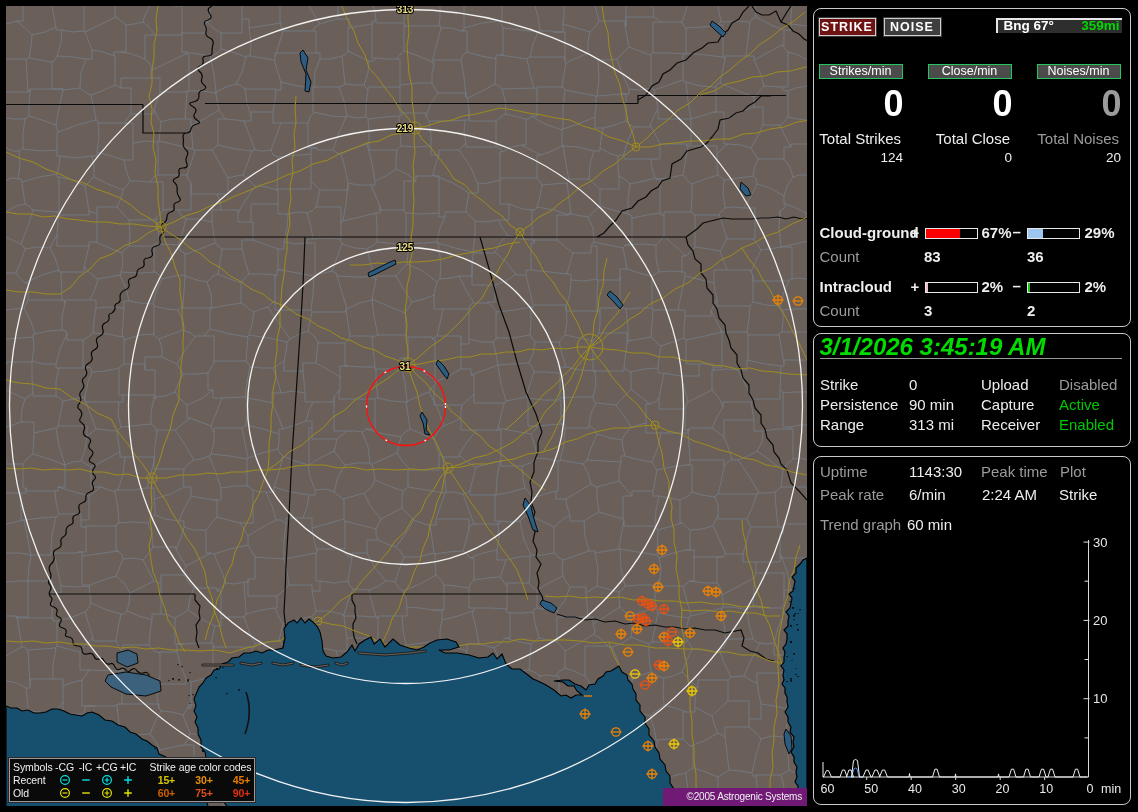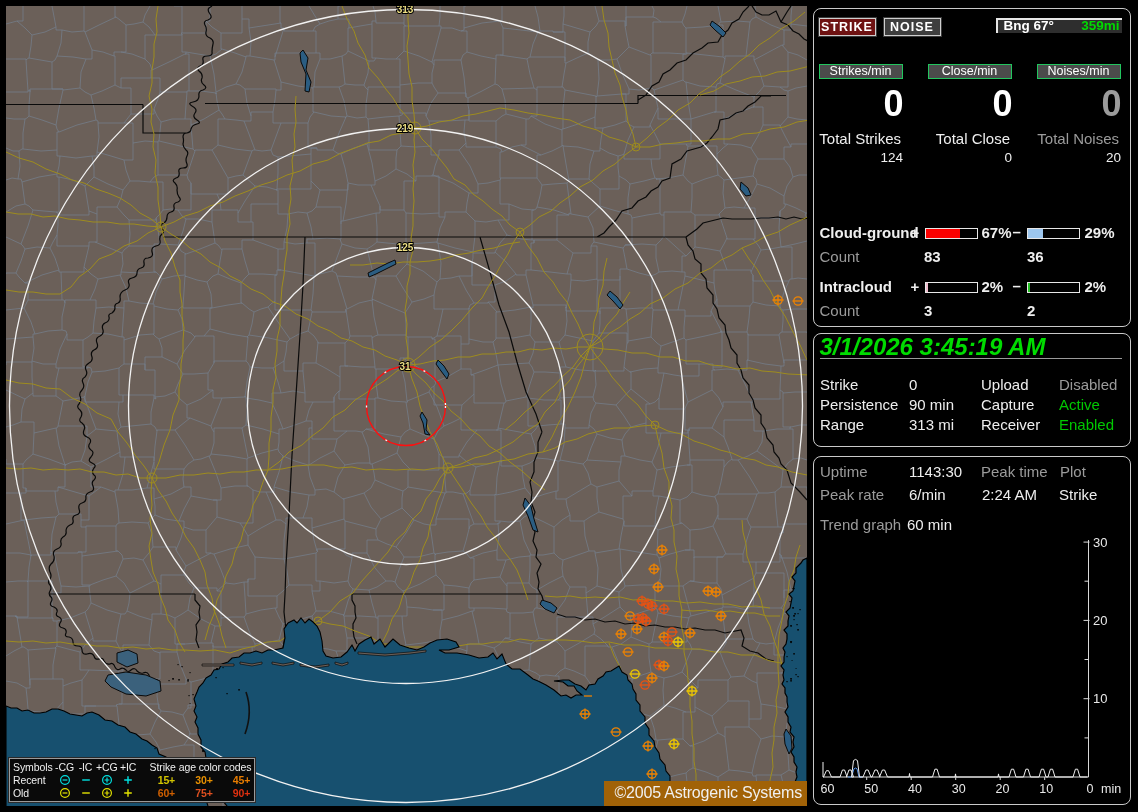--- a/index.html
+++ b/index.html
@@ -8,21 +8,21 @@
 #map { position:absolute; left:6px; top:6px; width:801px; height:800px; overflow:hidden; }
 #map > svg { position:absolute; left:0; top:0; }
 .rlab { font:bold 10px "Liberation Sans",sans-serif; fill:#eedf84; stroke:#000; stroke-width:2px; paint-order:stroke; text-anchor:middle; }
 #legend { position:absolute; left:3px; top:752px; background:#0a0a0a; border:1px solid #9a9a9a; outline:1px solid #2a2a2a; padding:1px 3px 2px 3px; }
 #legend table { border-collapse:collapse; }
 #legend td { color:#efefef; font-size:10.5px; letter-spacing:-0.1px; text-align:left; white-space:nowrap; height:13px; padding:0; }
 #legend td.c1 { width:41px; }
 #legend td.sy { width:21px; text-align:center; }
 #legend td.ag { width:31px; text-align:right; font-weight:bold; padding-right:1px; }
 #legend svg { vertical-align:-2px; }
-#copy { position:absolute; right:0; bottom:0; background:#a16207; color:#f0f0f0; font-size:16px; letter-spacing:-0.2px; padding:3px 5px 4px 10px; }
+#copy { position:absolute; right:0; bottom:0; background:#701a75; color:#f0f0f0; font-size:10px; letter-spacing:-0.2px; padding:3px 5px 4px 24px; }
 #side { position:absolute; left:807px; top:0; width:331px; height:812px; color:#eee; }
 #tg { position:absolute; left:5px; top:0; z-index:5; }
 .panel { position:absolute; left:5.5px; width:318px; border:1.5px solid #c9c9c9; border-radius:8px; background:#000; }
 #p1 { top:8px; height:319px; }
 #p2 { top:333px; height:114px; }
 #p3 { top:456px; height:349px; }
 .btn { position:absolute; font-weight:bold; font-size:12.5px; letter-spacing:1px; text-align:center; color:#fff;
    border:1px solid #cfcfcf; outline:1px solid #3a3a3a; line-height:16px; }
 #bstrike { left:5px; top:9px; width:57px; height:18px; background:#6e1212; }
 #bnoise { left:70px; top:9px; width:57px; height:18px; background:#3e3e3e; }

